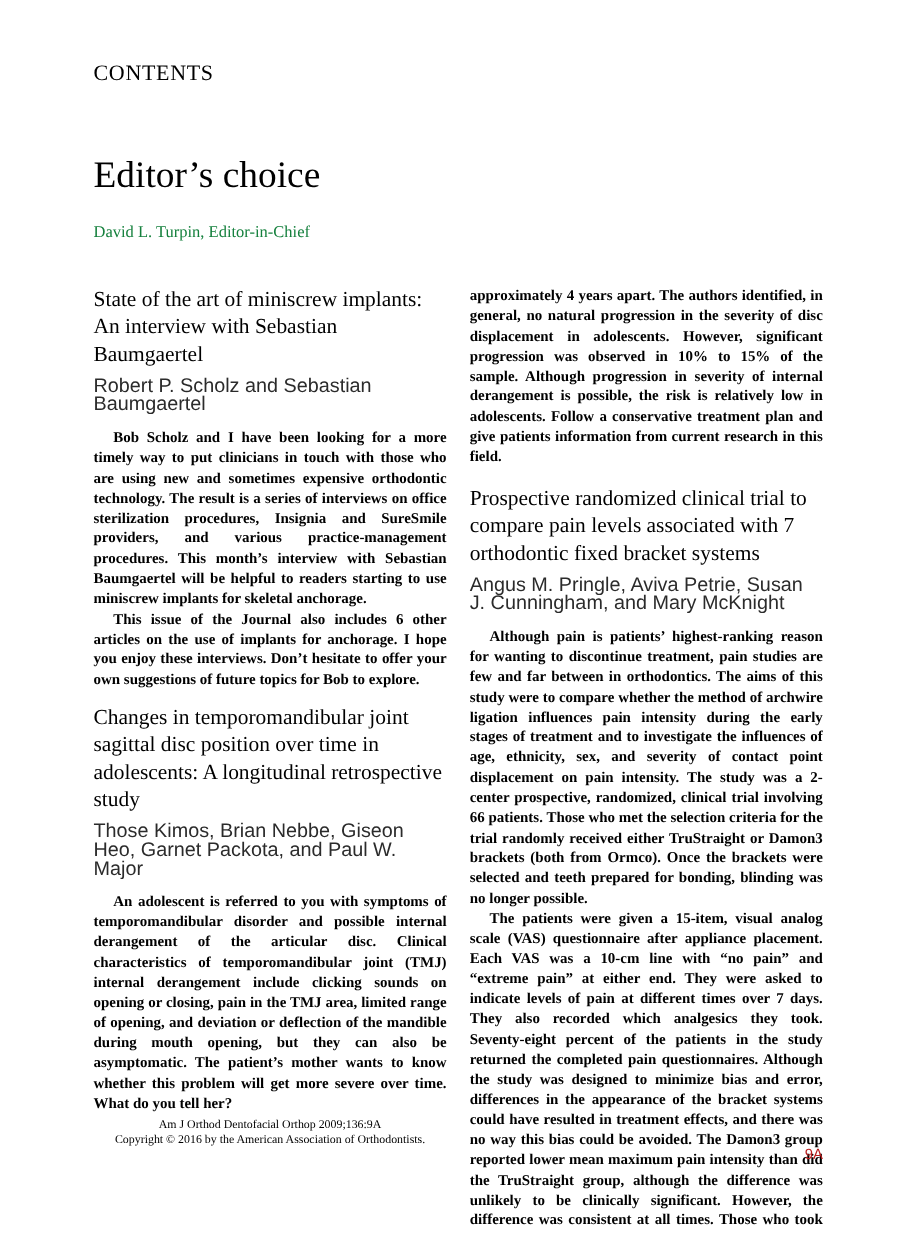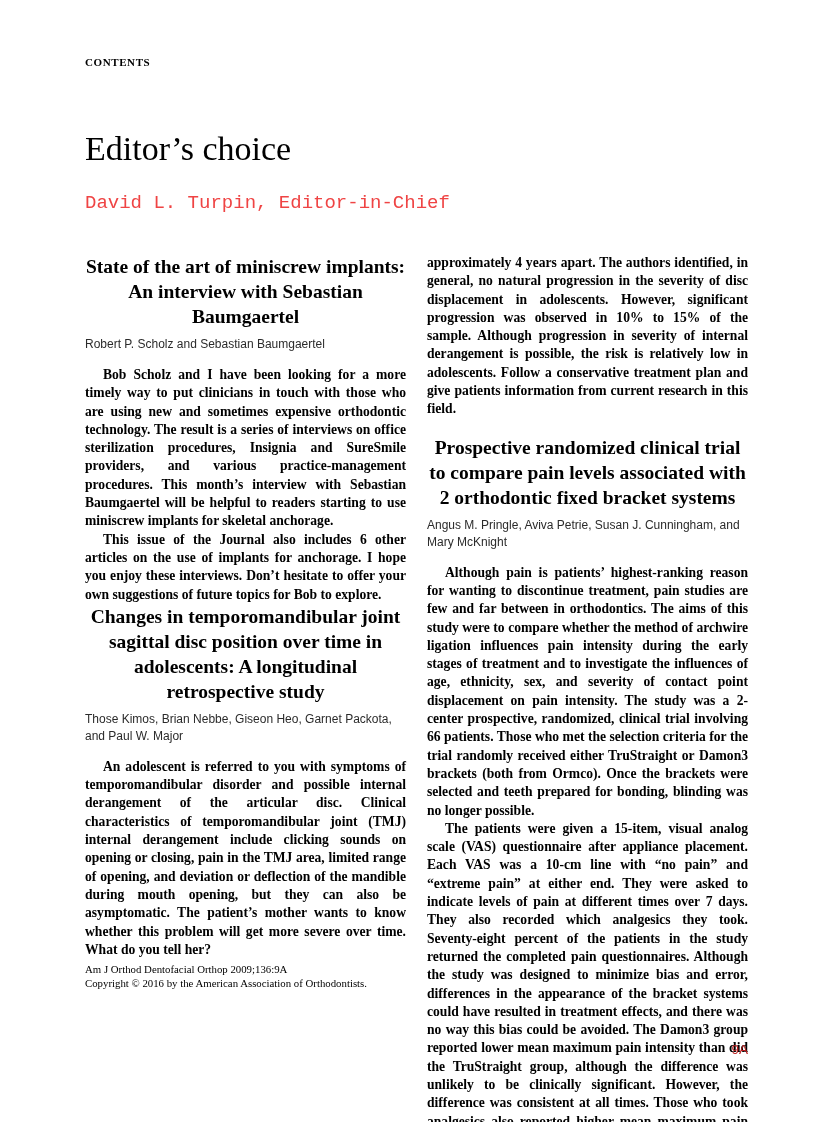--- a/index.html
+++ b/index.html
@@ -12,58 +12,57 @@
     width: 838px;
     height: 1122px;
     box-sizing: border-box;
     padding: 56px 90px 0 85px;
     background: #ffffff;
     color: #000000;
     font-family: "Liberation Serif", serif;
     overflow: hidden;
   }
   .kicker {
-    font-size: 11px;
+    font-size: 20px;
     letter-spacing: 0.6px;
-    font-weight: bold;
+    font-weight: normal;
   }
   .page-title {
     margin-top: 64px;
     font-size: 34px;
     line-height: 1;
     font-weight: normal;
   }
   .byline {
     margin-top: 26px;
-    font-family: Liberation Mono, monospace;
-    font-size: 19px;
-    color: #ef4444;
+    font-family: Liberation Serif, serif;
+    font-size: 15px;
+    color: #15803d;
   }
   .columns {
     display: flex;
     gap: 21px;
     margin-top: 40px;
   }
   .col {
     width: 321px;
     flex: 0 0 321px;
   }
   .article-title {
     font-size: 19.5px;
     line-height: 25px;
-    font-weight: bold;
+    font-weight: normal;
     margin: 0 0 7px 0;
-    text-align: center;
   }
-  .article { }
+  .article { margin-top: 13px; }
   .article.first { margin-top: 0; }
   .article.right-spacing { margin-top: 16px; }
   .authors {
     font-family: "Liberation Sans", sans-serif;
-    font-size: 12px;
+    font-size: 18px;
     line-height: 17px;
     color: #2b2b2b;
     margin: 0 0 13px 0;
   }
   p.body {
     font-size: 13.6px;
     line-height: 18.3px;
     text-align: justify;
     text-justify: inter-word;
     margin: 0;
@@ -73,21 +72,21 @@
     -webkit-hyphens: auto;
   }
   p.body.continuation {
     text-indent: 0;
   }
   .imprint {
     margin-top: 4px;
     font-size: 10.8px;
     line-height: 13.5px;
   }
-  .imprint div { margin: 0; }
+  .imprint div { margin: 0; text-align: center; }
   .page-number {
     position: absolute;
     top: 1042px;
     right: 90px;
     font-family: Liberation Sans, sans-serif;
     font-size: 13.5px;
     color: #b91c1c;
   }
 </style>
 </head>
@@ -123,21 +122,21 @@
         <div>Copyright © 2016 by the American Association of Orthodontists.</div>
       </div>
 
     </div>
 
     <div class="col">
 
       <p class="body continuation">approximately 4 years apart. The authors identified, in general, no natural progression in the severity of disc displacement in adolescents. However, significant progression was observed in 10% to 15% of the sample. Although progression in severity of internal derangement is possible, the risk is relatively low in adolescents. Follow a conservative treatment plan and give patients information from current research in this field.</p>
 
       <div class="article right-spacing">
-        <h2 class="article-title">Prospective randomized clinical trial to compare pain levels associated with 2 orthodontic fixed bracket systems</h2>
+        <h2 class="article-title">Prospective randomized clinical trial to compare pain levels associated with 7 orthodontic fixed bracket systems</h2>
         <div class="authors">Angus M. Pringle, Aviva Petrie, Susan J. Cunningham, and Mary McKnight</div>
         <p class="body">Although pain is patients’ highest-ranking reason for wanting to discontinue treatment, pain studies are few and far between in orthodontics. The aims of this study were to compare whether the method of archwire ligation influences pain intensity during the early stages of treatment and to investigate the influences of age, ethnicity, sex, and severity of contact point displacement on pain intensity. The study was a 2-center prospective, randomized, clinical trial involving 66 patients. Those who met the selection criteria for the trial randomly received either TruStraight or Damon3 brackets (both from Ormco). Once the brackets were selected and teeth prepared for bonding, blinding was no longer possible.</p>
         <p class="body">The patients were given a 15-item, visual analog scale (VAS) questionnaire after appliance placement. Each VAS was a 10-cm line with “no pain” and “extreme pain” at either end. They were asked to indicate levels of pain at different times over 7 days. They also recorded which analgesics they took. Seventy-eight percent of the patients in the study returned the completed pain questionnaires. Although the study was designed to minimize bias and error, differences in the appearance of the bracket systems could have resulted in treatment effects, and there was no way this bias could be avoided. The Damon3 group reported lower mean maximum pain intensity than did the TruStraight group, although the difference was unlikely to be clinically significant. However, the difference was consistent at all times. Those who took analgesics also reported higher mean maximum pain intensity than those who did not.</p>
       </div>
 
     </div>
 
   </div>
 
   <div class="page-number">9A</div>

